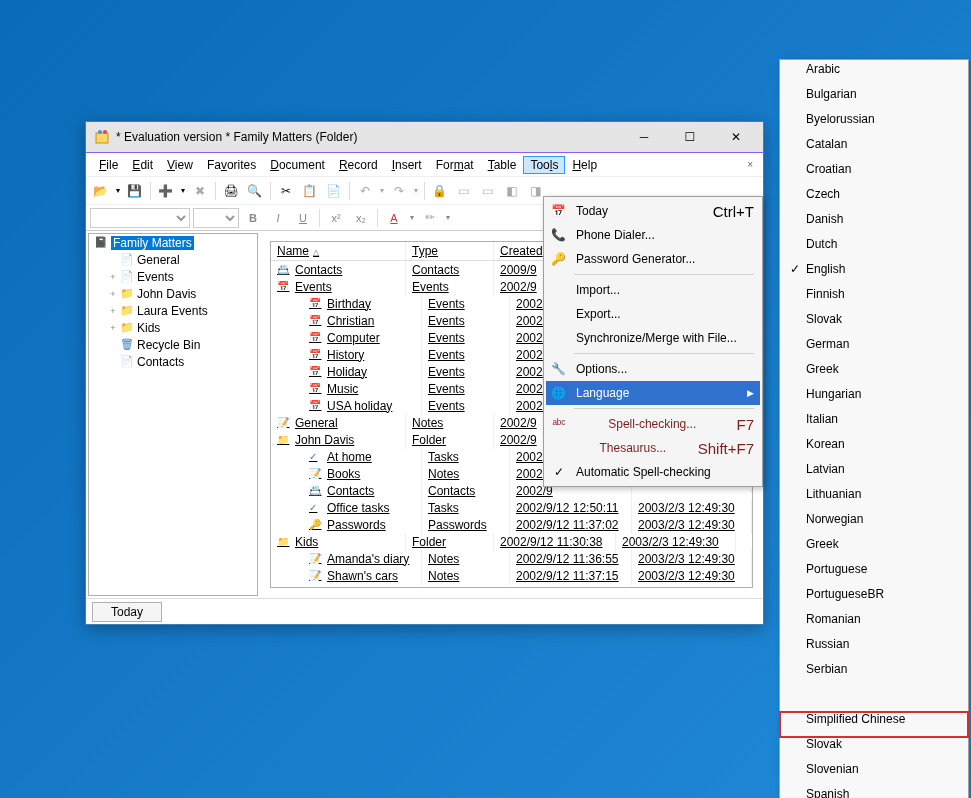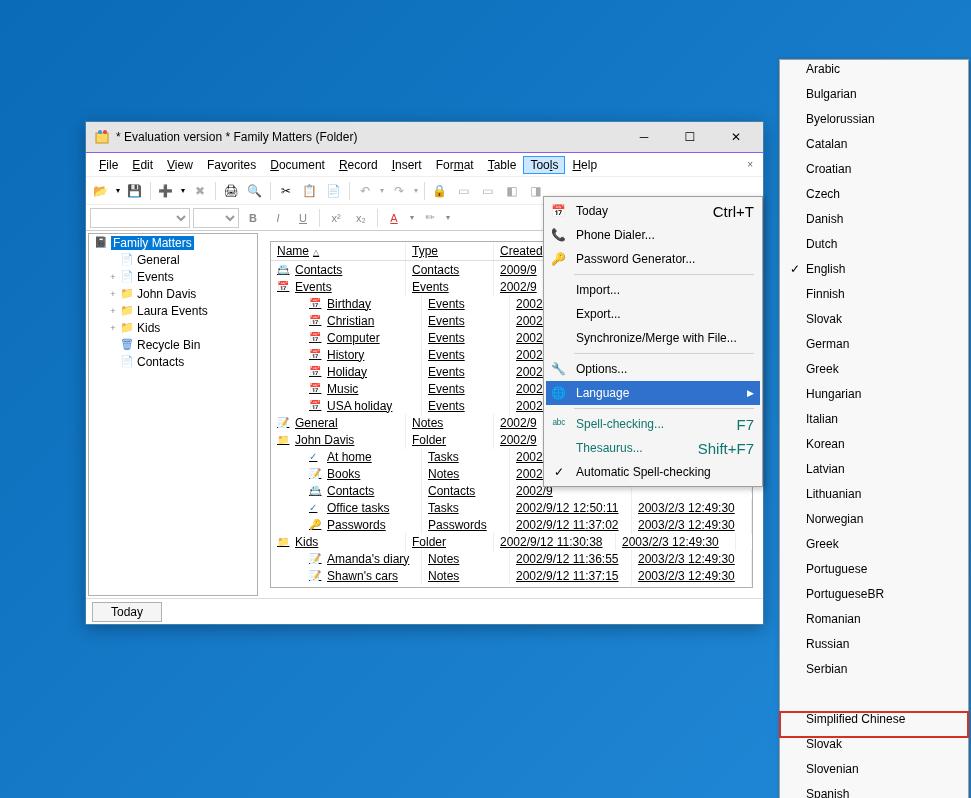--- a/index.html
+++ b/index.html
@@ -49,21 +49,21 @@
 .tabstrip { height:22px; display:flex; align-items:flex-end; }
 .tab { border:1px solid #b0b0b0; border-top:none; background:#fff; padding:2px 20px; font-size:12px; margin-left:12px; }
 
 .statusbar { height:26px; border-top:1px solid #ddd; display:flex; align-items:center; padding:2px 6px; }
 .status-btn { border:1px solid #b0b0b0; background:#f5f5f5; padding:2px 18px; font-size:12px; }
 
 
 .tools-menu { position:absolute; left:543px; top:196px; width:220px; background:#f5f5f5; border:1px solid #a0a0a0; box-shadow:2px 2px 6px rgba(0,0,0,.25); font-size:12px; padding:2px; }
 .tm-row { display:flex; align-items:center; height:24px; padding:0 6px 0 4px; gap:8px; }
 .tm-row.hl { background:#2f71cd; color:#fff; }
-.tm-row.dis { color:#0f766e; }
+.tm-row.dis { color:#7f1d1d;text-align:center; }
 .tm-icon { width:18px; height:18px; display:flex; align-items:center; justify-content:center; font-size:12px; }
 .tm-label { flex:1; }
 .tm-short { font-size:15px; }
 .tm-sep { height:1px; background:#d0d0d0; margin:3px 6px 3px 28px; }
 .tm-arrow { font-size:9px; }
 .tm-check { width:18px; display:flex; justify-content:center; }
 
 
 .lang-menu { position:absolute; left:779px; top:59px; width:190px; background:#f8f8f8; border:1px solid #a0a0a0; box-shadow:2px 2px 6px rgba(0,0,0,.25); font-size:12px; padding:2px 0; }
 .lm-row { display:flex; align-items:flex-start; height:25px; padding:0 8px 0 4px; }

